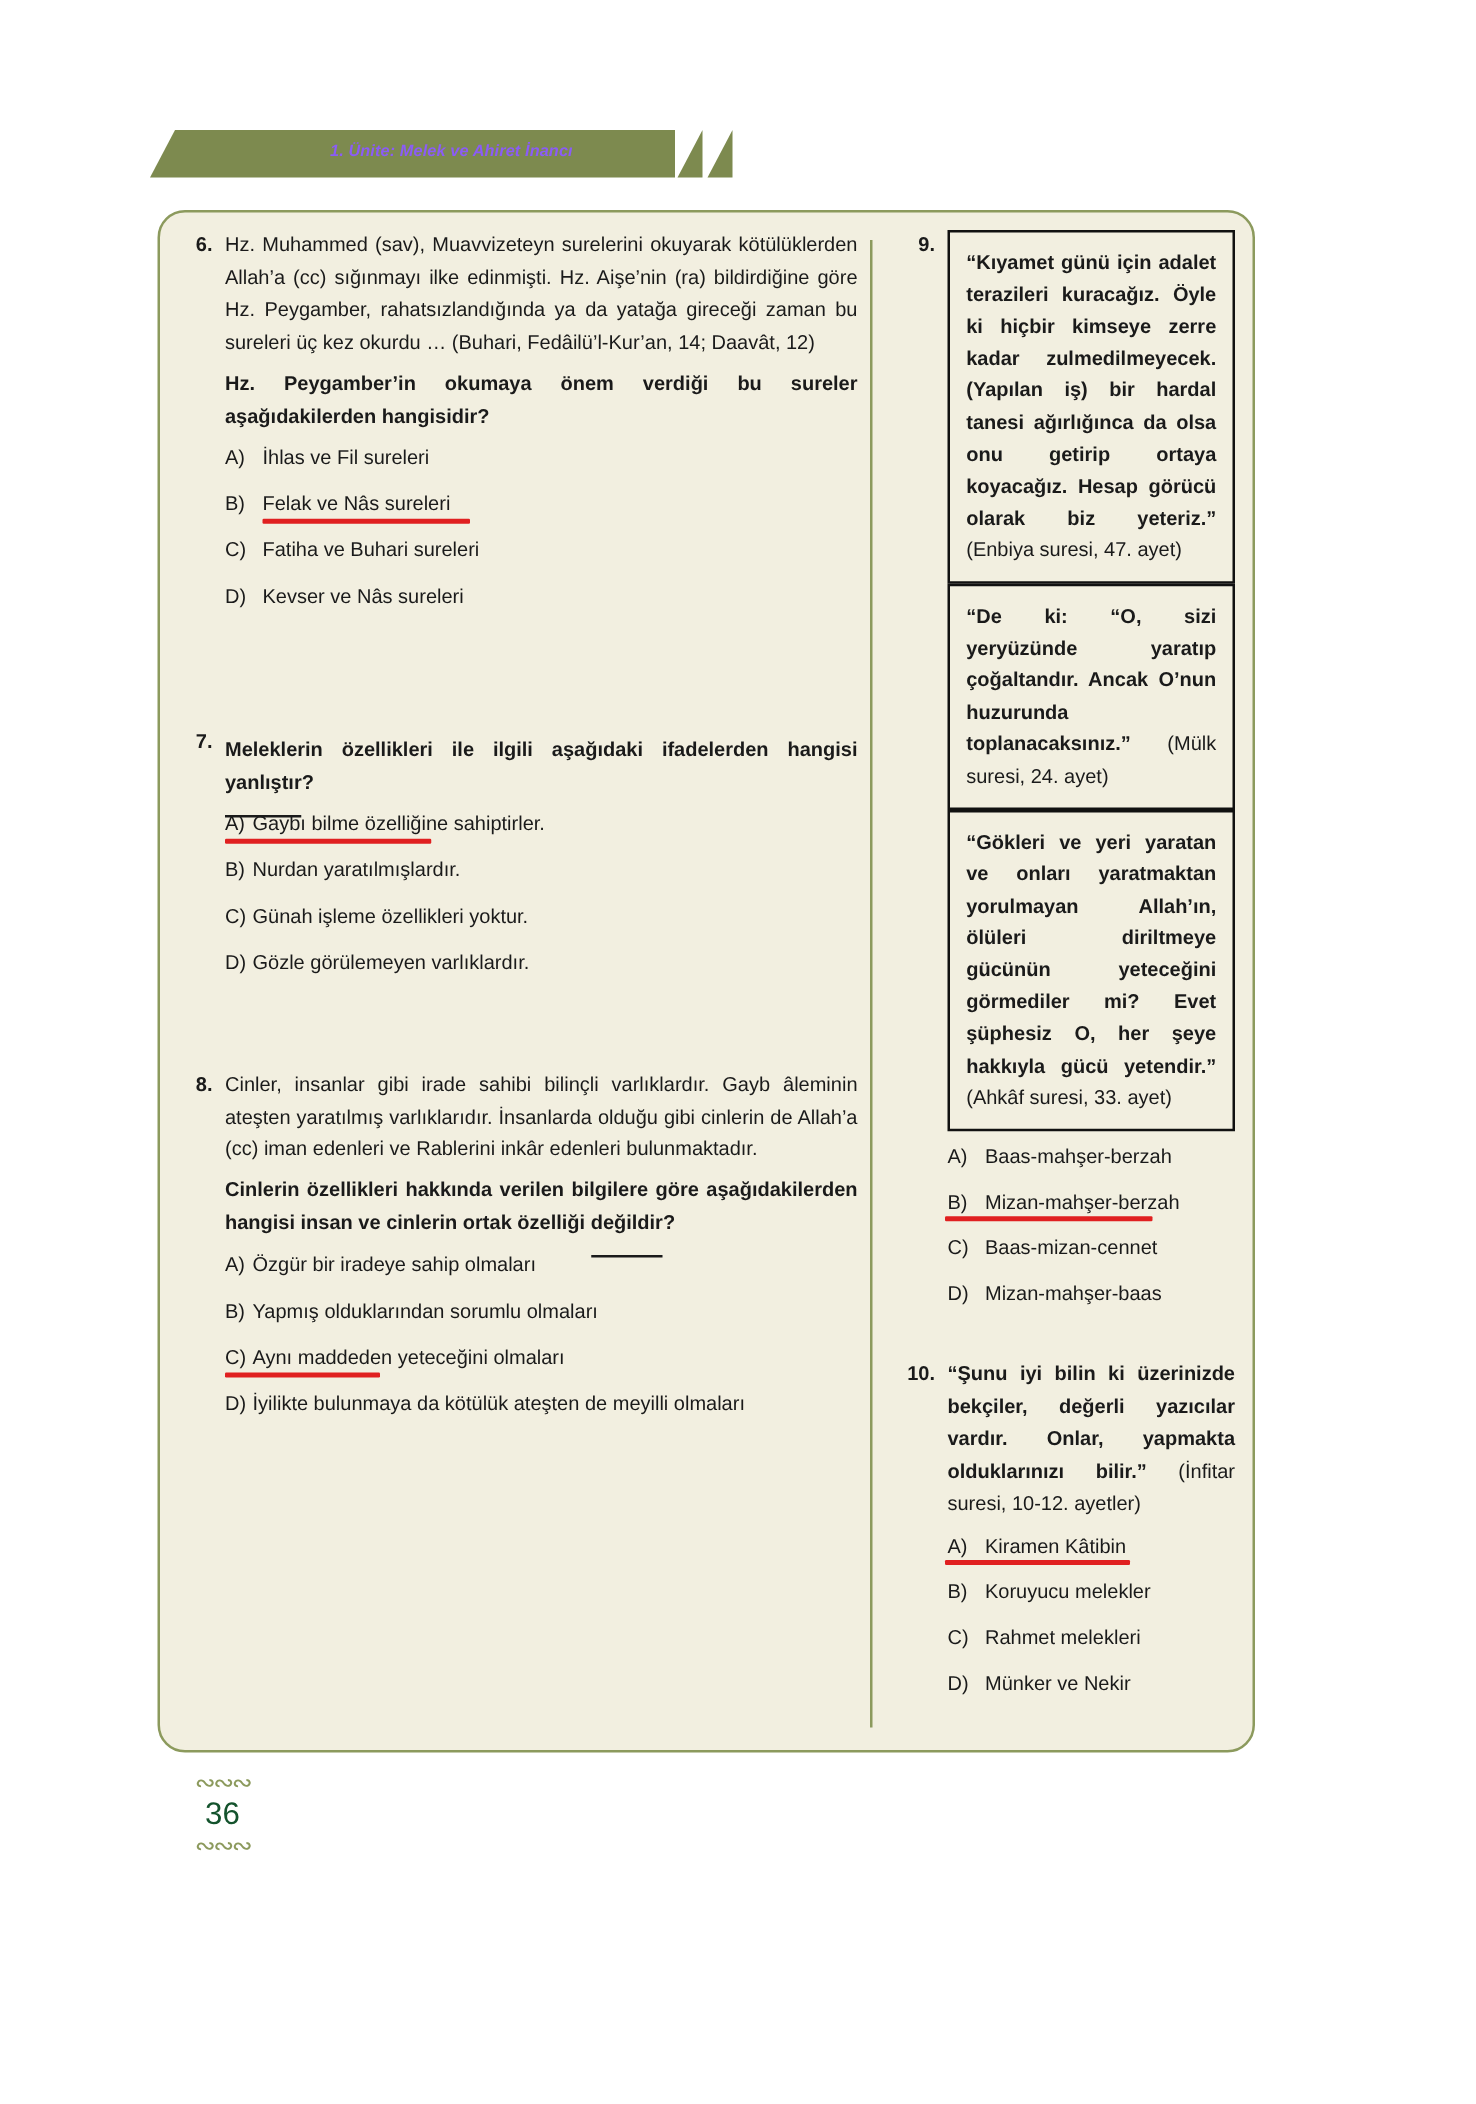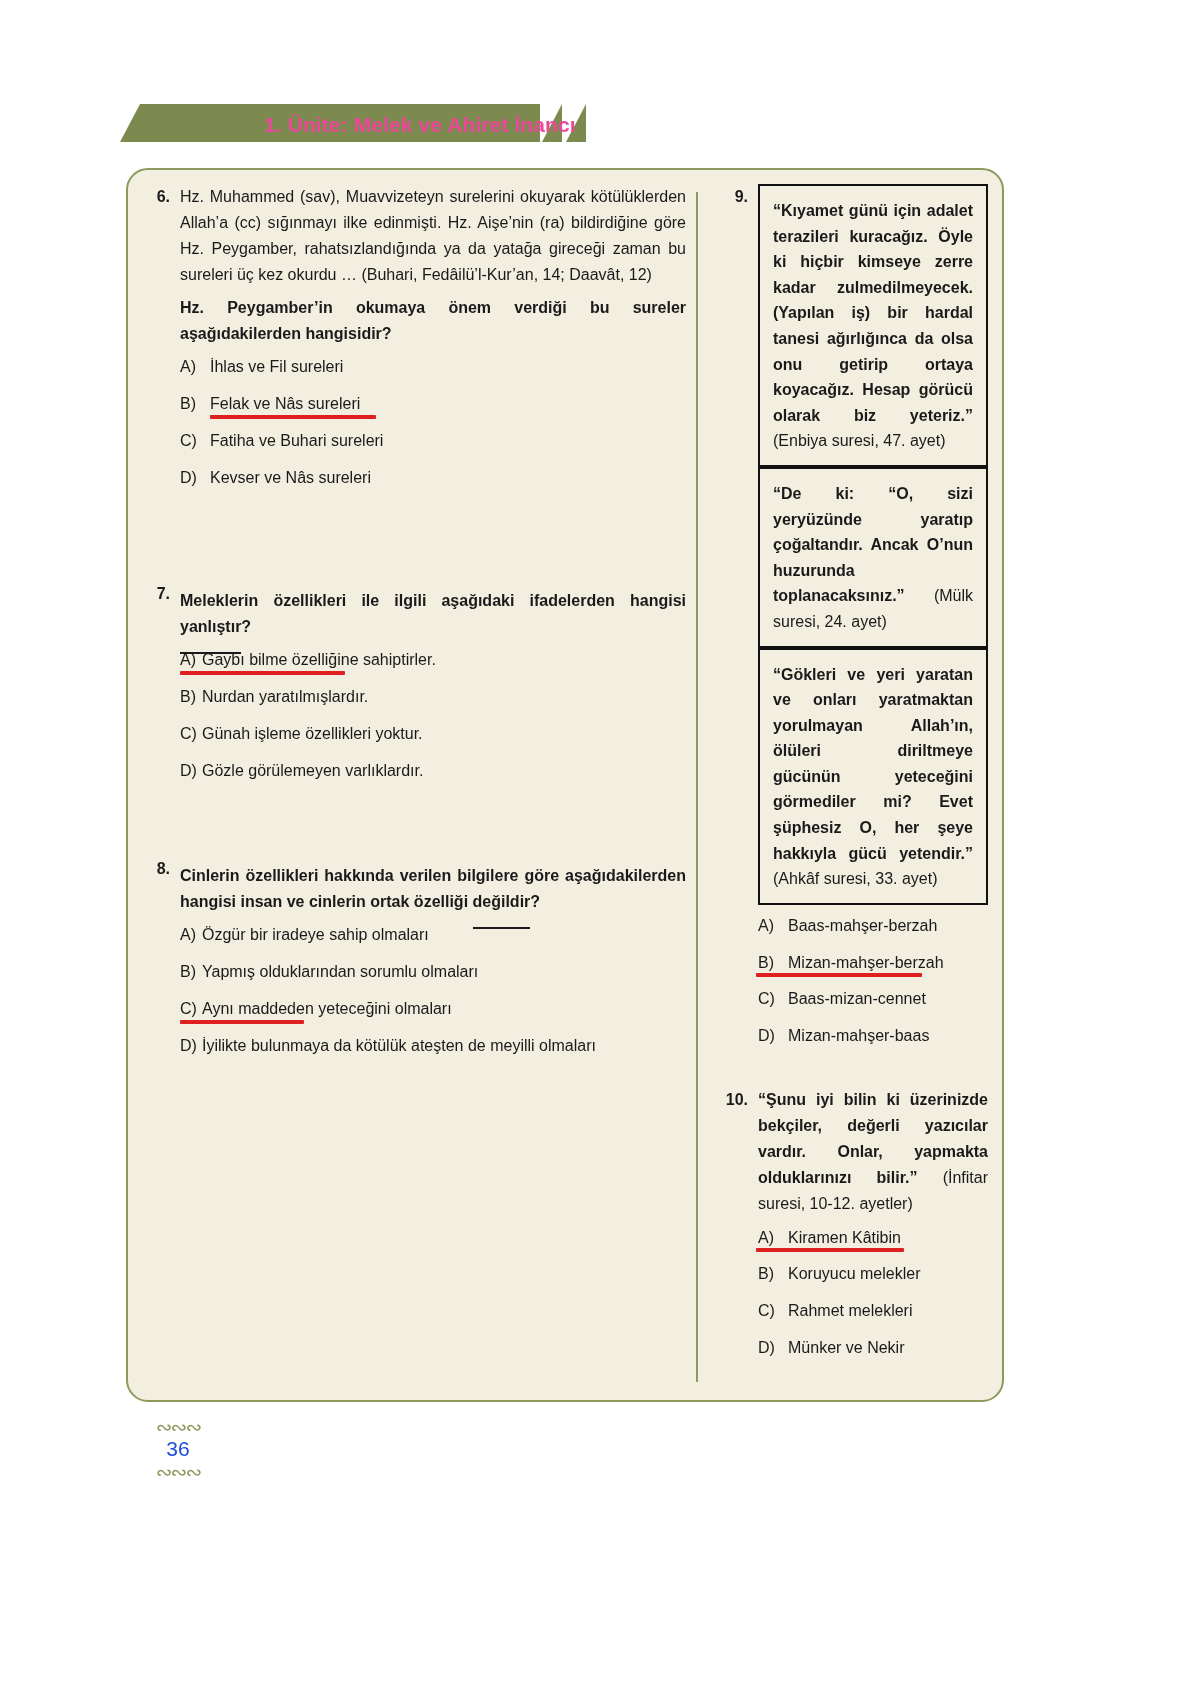--- a/index.html
+++ b/index.html
@@ -40,23 +40,24 @@
     border-left: 20px solid transparent;
     border-bottom: 38px solid #7d8a4f;
   }
   .unit-banner .slash.s1 { left: 2px; }
   .unit-banner .slash.s2 { left: 424px; }
   .unit-banner .slash.s3 { left: 448px; }
   .unit-banner .label {
     position: absolute;
     left: 146px;
     top: 9px;
-    font-size: 21px;
+    font-size: 13px;
     font-weight: bold;
-    color: #ec4899;
+    font-style: italic;
+    color: #8b5cf6;
     letter-spacing: 0.1px;
     white-space: nowrap;
   }
 
   
   .page-card {
     position: absolute;
     left: 126px;
     top: 168px;
     width: 878px;
@@ -161,22 +162,22 @@
     text-align: center;
   }
   .footer .flourish {
     font-size: 20px;
     color: #8c9a5d;
     line-height: 0.9;
     letter-spacing: -2px;
     height: 18px;
   }
   .footer .pagenum {
-    font-size: 21px;
-    color: #1d4ed8;
+    font-size: 25px;
+    color: #14532d;
     line-height: 1.15;
     padding: 1px 0 2px 0;
   }
 </style>
 </head>
 <body>
 
 <div class="unit-banner">
   <div class="slash s1"></div>
   <div class="bar"></div>
@@ -243,20 +244,21 @@
           </div>
         </div>
       </div>
     </div>
 
     <div class="gap-md"></div>
 
     <div class="q">
       <div class="q-num">8.</div>
       <div class="q-body">
+        <p class="para">Cinler, insanlar gibi irade sahibi bilinçli varlıklardır. Gayb âleminin ateşten yaratılmış varlıklarıdır. İnsanlarda olduğu gibi cinlerin de Allah’a (cc) iman edenleri ve Rablerini inkâr edenleri bulunmaktadır.</p>
         <p class="para bold"><span>Cinlerin özellikleri hakkında verilen bilgilere göre aşağıdakilerden hangisi insan ve cinlerin ortak özelliği </span><span class="u-black">değildir</span><span>?</span></p>
         <div class="opts">
           <div class="opt">
             <span class="opt-letter tight">A)</span>
             <span class="opt-text">Özgür bir iradeye sahip olmaları</span>
           </div>
           <div class="opt">
             <span class="opt-letter tight">B)</span>
             <span class="opt-text">Yapmış olduklarından sorumlu olmaları</span>
           </div>

